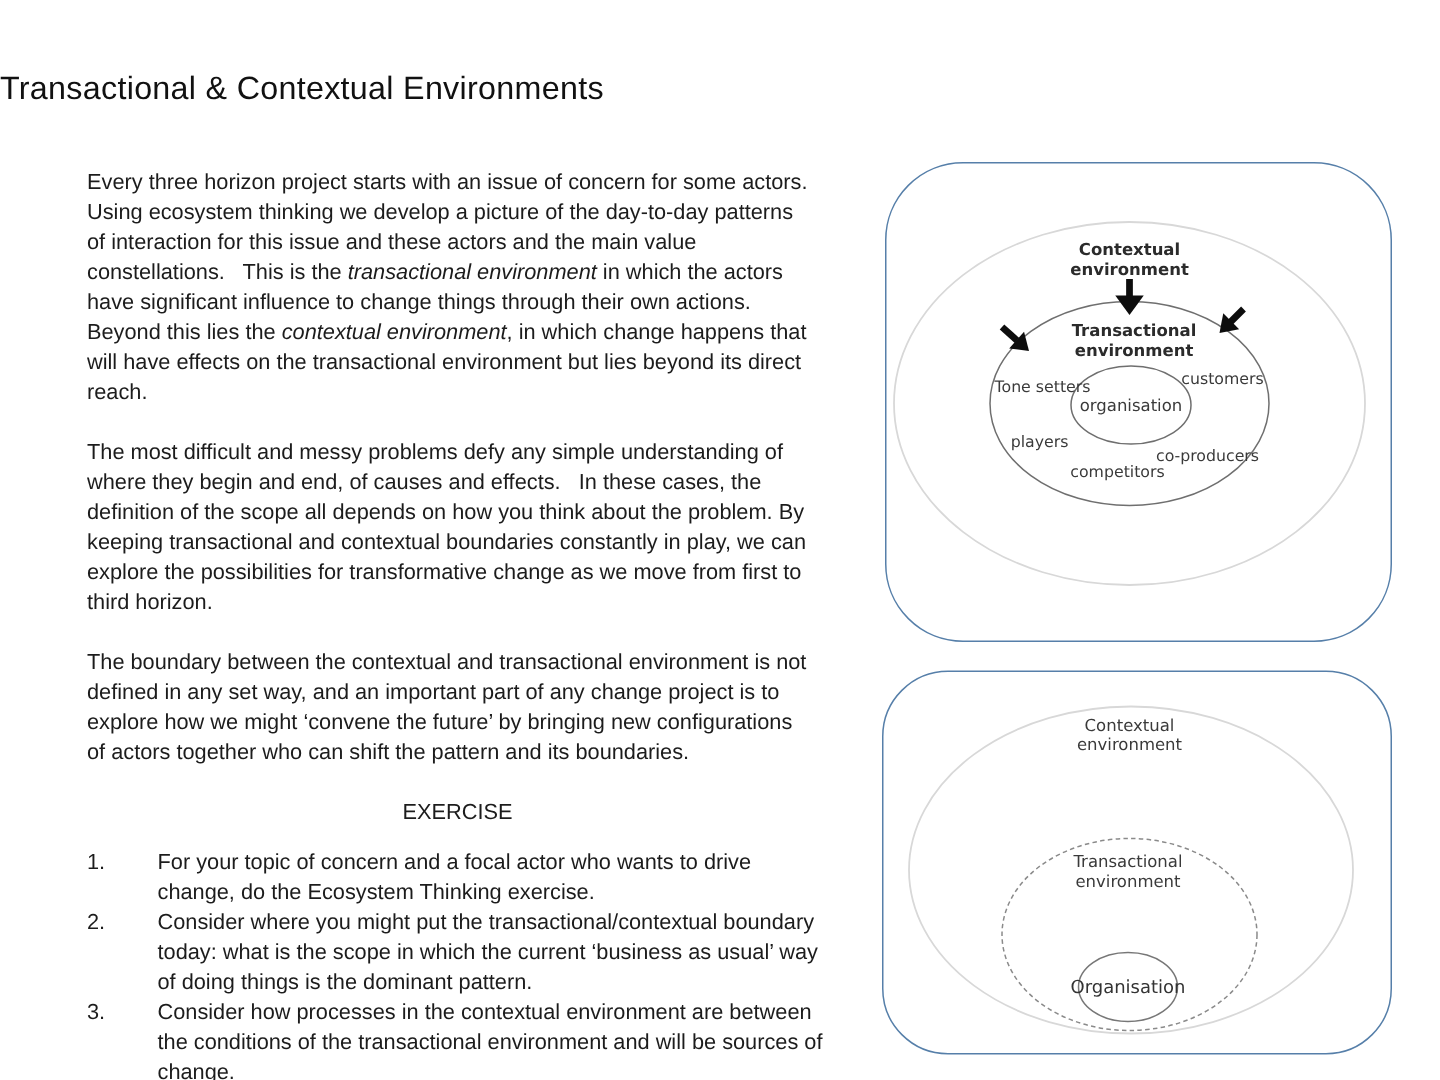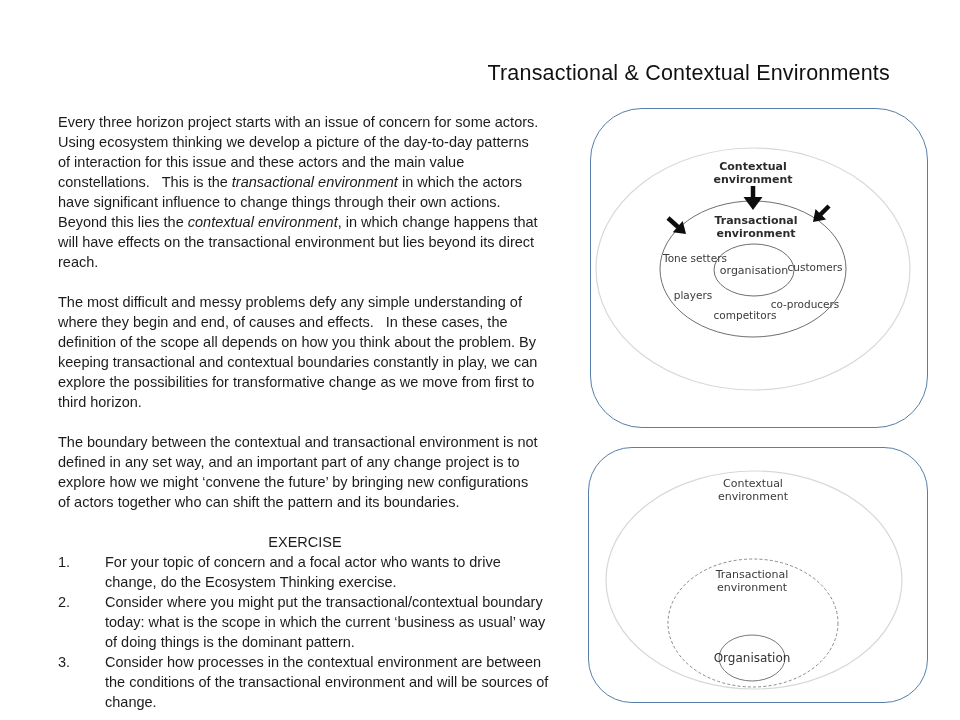--- a/index.html
+++ b/index.html
@@ -8,42 +8,41 @@
     width: 960px;
     height: 720px;
     background: #ffffff;
     font-family: "Liberation Sans", sans-serif;
     color: #1c1c1c;
     overflow: hidden;
   }
   .slide-title {
     position: absolute;
     left: 0;
-    top: 61px;
+    top: 47px;
     width: 856px;
-    text-align: right;
+    text-align: left;
     font-size: 21.5px;
     font-weight: 400;
     letter-spacing: 0.2px;
     color: #111111;
-    margin-left: 34px;
   }
   .text-col {
     position: absolute;
     left: 58px;
     top: 112px;
     width: 494px;
     font-size: 14.5px;
     line-height: 20px;
   }
   .text-col p { margin: 0 12px 20px 0; white-space: pre-wrap; }
   .it { font-style: italic; }
   .exercise-head {
     text-align: center;
-    margin: 0;
+    margin: 13px;
     white-space: pre-wrap;
   }
   .ex-item { display: flex; }
   .ex-num { flex: 0 0 27px; width: 27px; }
   .ex-text { flex: 1 1 auto; margin-left: 20px; }
 
   .panel {
     position: absolute;
     background: #ffffff;
     border: 1.4px solid #567fa9;
@@ -106,21 +105,21 @@
         <polygon points="95,125 81.8,123.3 91.7,112.1" fill="#0d0d0d"></polygon>
       </g>
       <g>
         <line x1="238" y1="97" x2="229" y2="106" stroke="#0d0d0d" stroke-width="4.5"></line>
         <polygon points="222,113 235.1,110.5 224.5,99.9" fill="#0d0d0d"></polygon>
       </g>
     </svg>
     <div class="dlabel two bold" style="left:162px; top:51px;">Contextual environment</div>
     <div class="dlabel two bold" style="left:165px; top:105px;">Transactional environment</div>
     <div class="dlabel small" style="left:104px; top:143px;">Tone setters</div>
-    <div class="dlabel small" style="left:224px; top:152px;">customers</div>
+    <div class="dlabel small" style="left:224px; top:138px;">customers</div>
     <div class="dlabel org-top" style="left:163px; top:155px;">organisation</div>
     <div class="dlabel small" style="left:102px; top:180px;">players</div>
     <div class="dlabel small" style="left:214px; top:189px;text-align:right;">co-producers</div>
     <div class="dlabel small" style="left:154px; top:200px;">competitors</div>
   </div>
 
   <div class="panel panel-bottom">
     <svg width="340" height="256" viewBox="0 0 340 256">
       <ellipse cx="165" cy="132" rx="148" ry="109" fill="none" stroke="#d8d8d8" stroke-width="1.2"></ellipse>
       <ellipse cx="164" cy="175" rx="85" ry="64" fill="none" stroke="#8a8a8a" stroke-width="1" stroke-dasharray="3,2.2"></ellipse>

